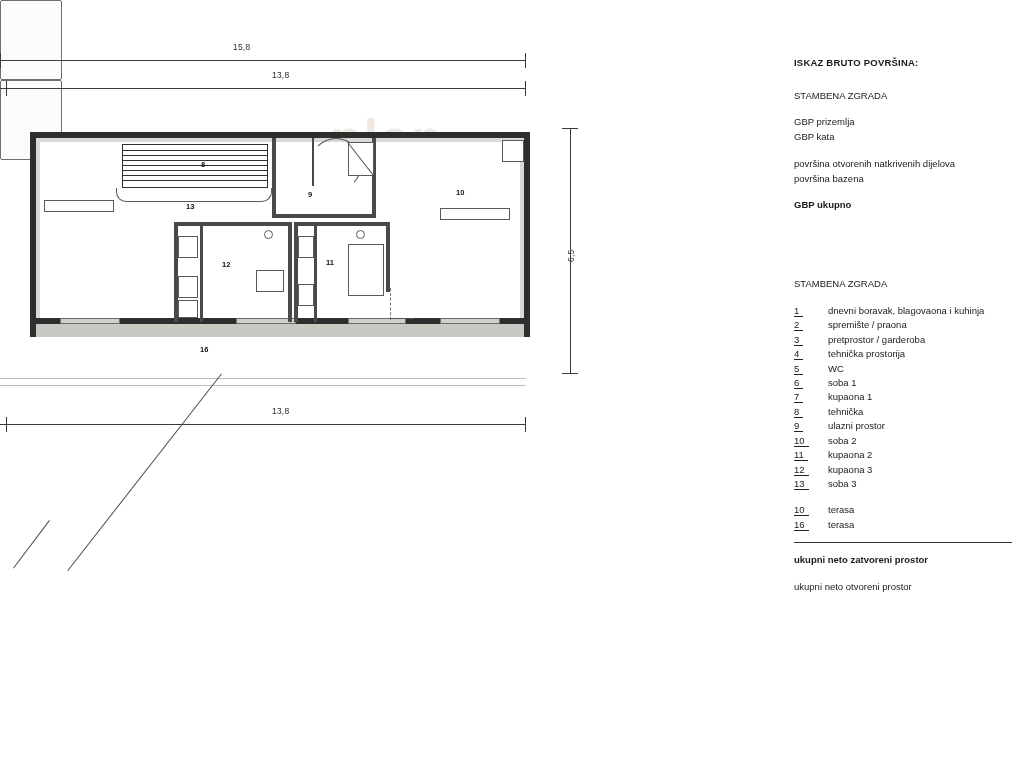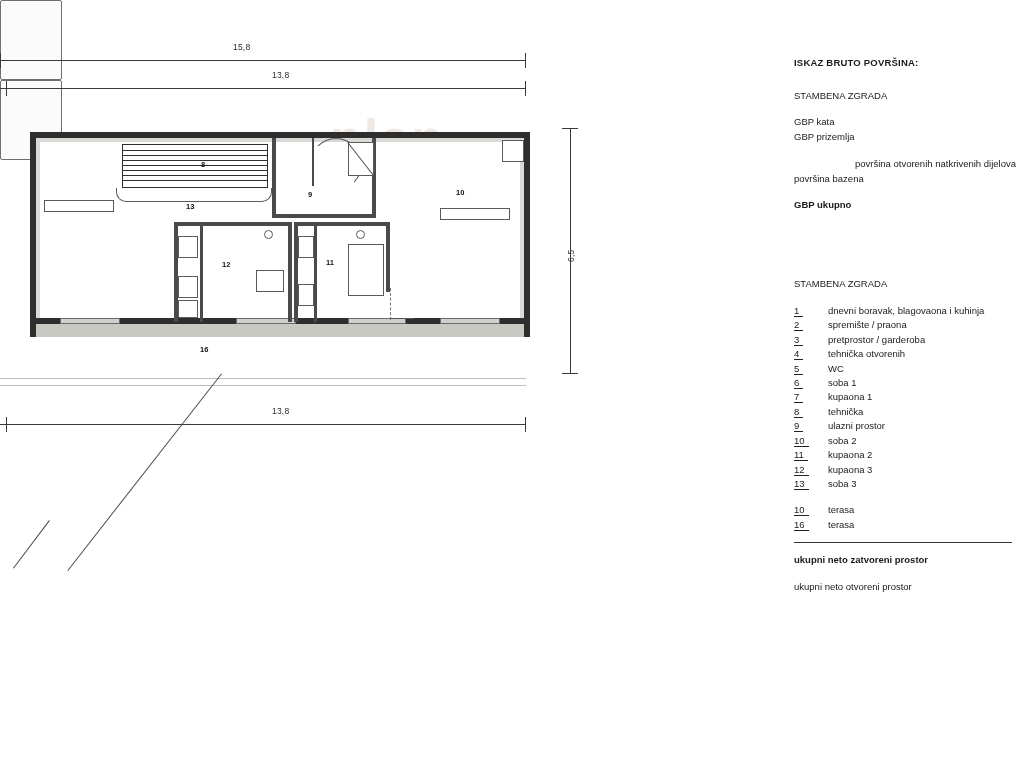--- a/index.html
+++ b/index.html
@@ -131,21 +131,21 @@
     font-size: 9.5px;
     line-height: 1.55;
     color: #1a1a1a;
   }
   #legend .title { font-weight: 700; font-size: 9.5px; letter-spacing: .2px; }
   #legend .sub { font-weight: 400; }
   #legend .b { font-weight: 700; }
   #legend .gap-s { height: 12px; }
   #legend .gap-m { height: 18px; }
   #legend .gap-l { height: 34px; }
-  #legend .nowrap { white-space: nowrap; overflow: hidden; text-align: right; }
+  #legend .nowrap { white-space: nowrap; overflow: hidden; }
 
   .num-list { margin: 0; padding: 0; list-style: none; }
   .num-list li {
     display: flex;
     gap: 0;
     font-size: 9.5px;
     line-height: 1.52;
     white-space: nowrap;
   }
   .num-list li .n {
@@ -269,22 +269,22 @@
     <div style="position:absolute;left:390px;top:318px;width:24px;height:0;border-top:1px solid #555;"></div>
 
   </div>
 
   <div id="legend">
 
     <div class="title">ISKAZ BRUTO POVRŠINA:</div>
     <div class="gap-m"></div>
     <div class="sub">STAMBENA ZGRADA</div>
     <div class="gap-s"></div>
+    <div>GBP prizemlja</div>
     <div>GBP kata</div>
-    <div>GBP prizemlja</div>
     <div class="gap-s"></div>
     <div class="nowrap">površina otvorenih natkrivenih dijelova</div>
     <div>površina bazena</div>
     <div class="gap-s"></div>
     <div class="b">GBP ukupno</div>
 
     <div class="gap-l"></div>
     <div class="gap-m"></div>
 
     <div class="gap-s"></div>
@@ -299,21 +299,21 @@
       <li>
           <span class="n"><u>2</u></span>
           <span>spremište / praona</span>
         </li>
       <li>
           <span class="n"><u>3</u></span>
           <span>pretprostor / garderoba</span>
         </li>
       <li>
           <span class="n"><u>4</u></span>
-          <span>tehnička otvorenih</span>
+          <span>tehnička prostorija</span>
         </li>
       <li>
           <span class="n"><u>5</u></span>
           <span>WC</span>
         </li>
       <li>
           <span class="n"><u>6</u></span>
           <span>soba 1</span>
         </li>
       <li>

